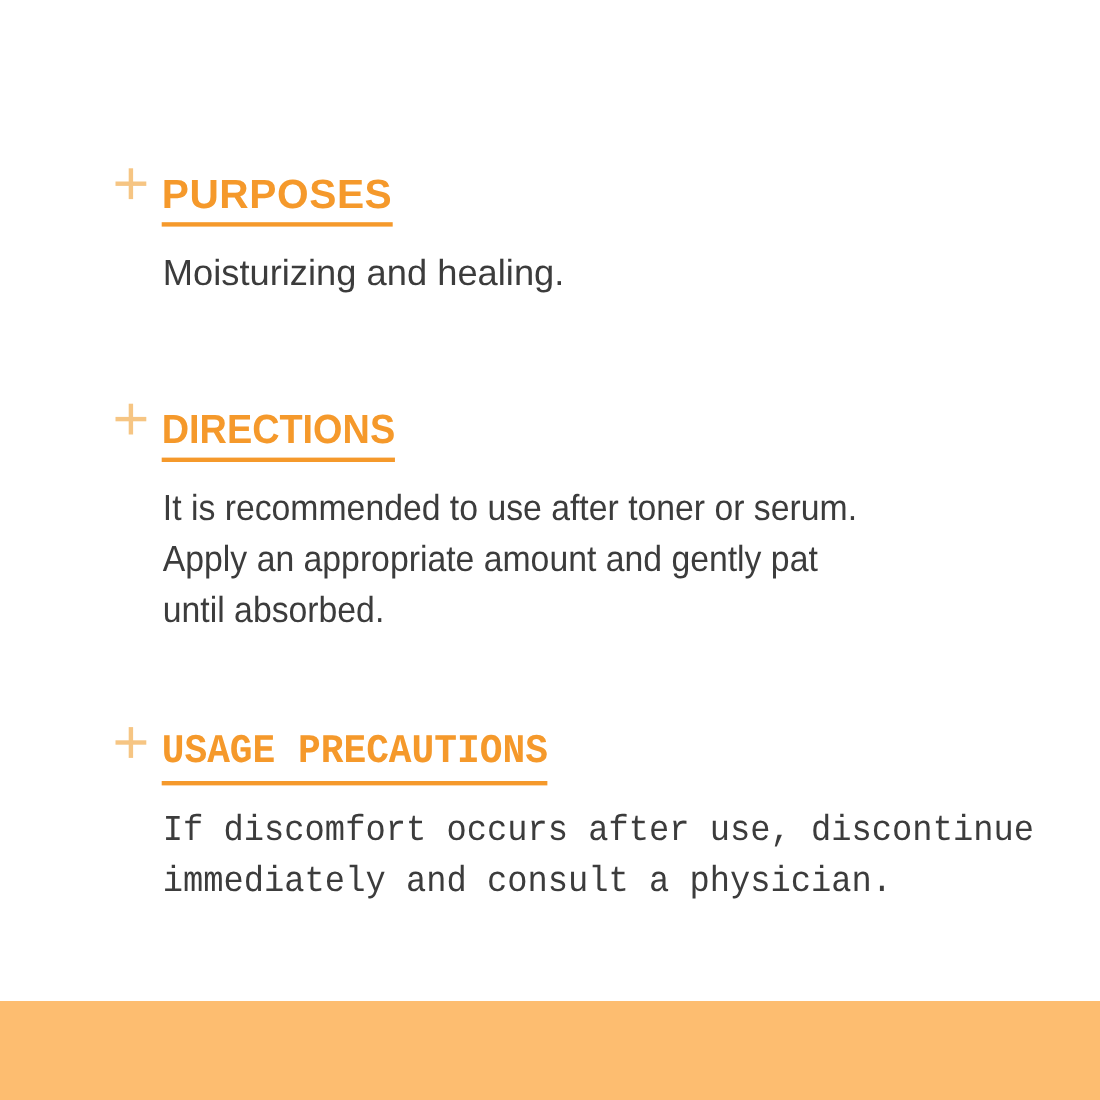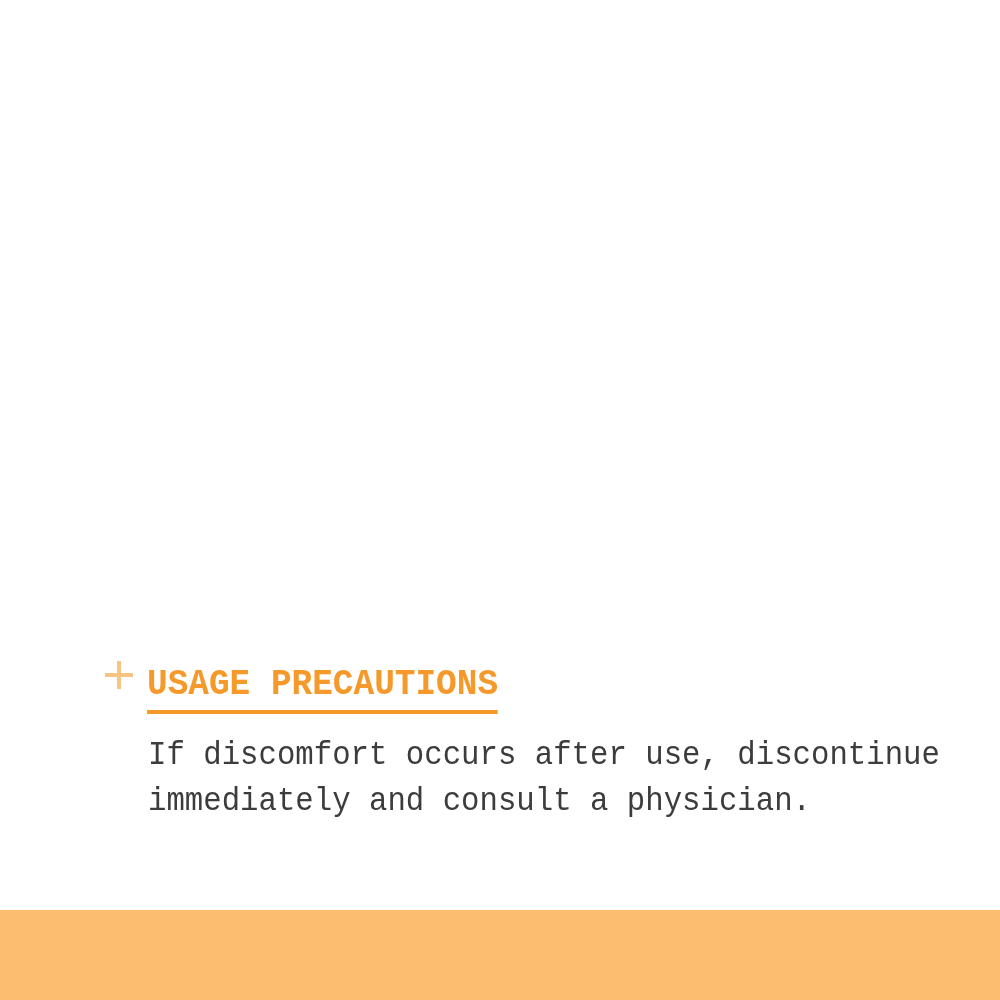--- a/index.html
+++ b/index.html
@@ -88,21 +88,33 @@
     width: 1000px;
     height: 90px;
     background: var(--band);
   }
 </style>
 </head>
 <body>
 
 <div class="page">
 
+  <section class="info-section sec-purposes">
+    <span class="plus-icon"></span>
+    <h2 class="heading">PURPOSES</h2>
+    <p class="body-text">Moisturizing and healing.</p>
+  </section>
 
+  <section class="info-section sec-directions condensed">
+    <span class="plus-icon"></span>
+    <h2 class="heading">DIRECTIONS</h2>
+    <p class="body-text">It is recommended to use after toner or serum.
+Apply an appropriate amount and gently pat
+until absorbed.</p>
+  </section>
 
   <section class="info-section sec-precautions condensed">
     <span class="plus-icon"></span>
     <h2 class="heading">USAGE PRECAUTIONS</h2>
     <p class="body-text">If discomfort occurs after use, discontinue
 immediately and consult a physician.</p>
   </section>
 
   <footer class="footer-band"></footer>
 

